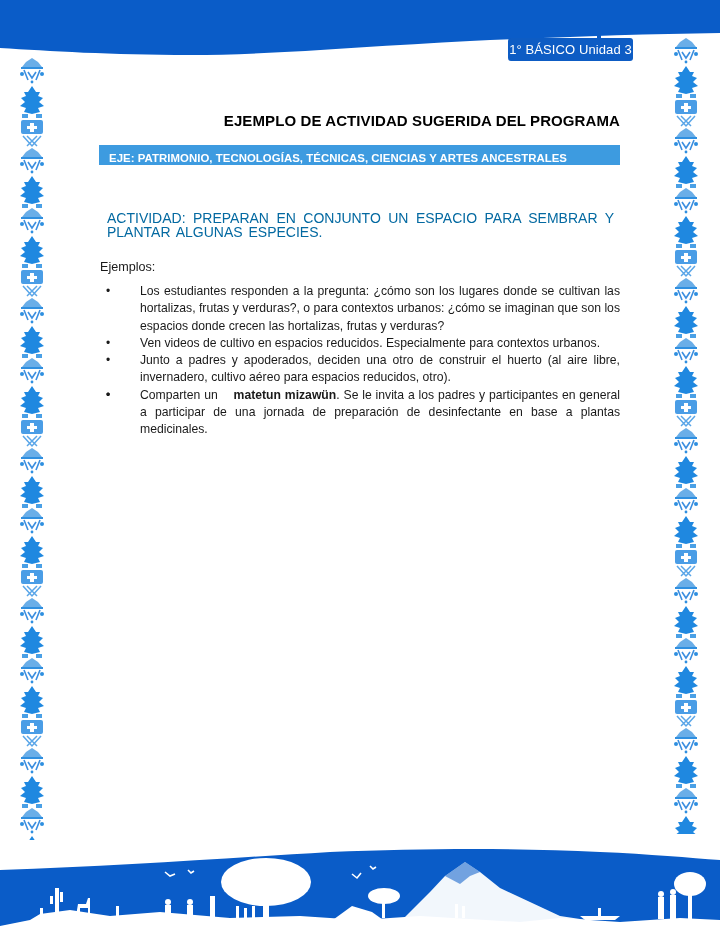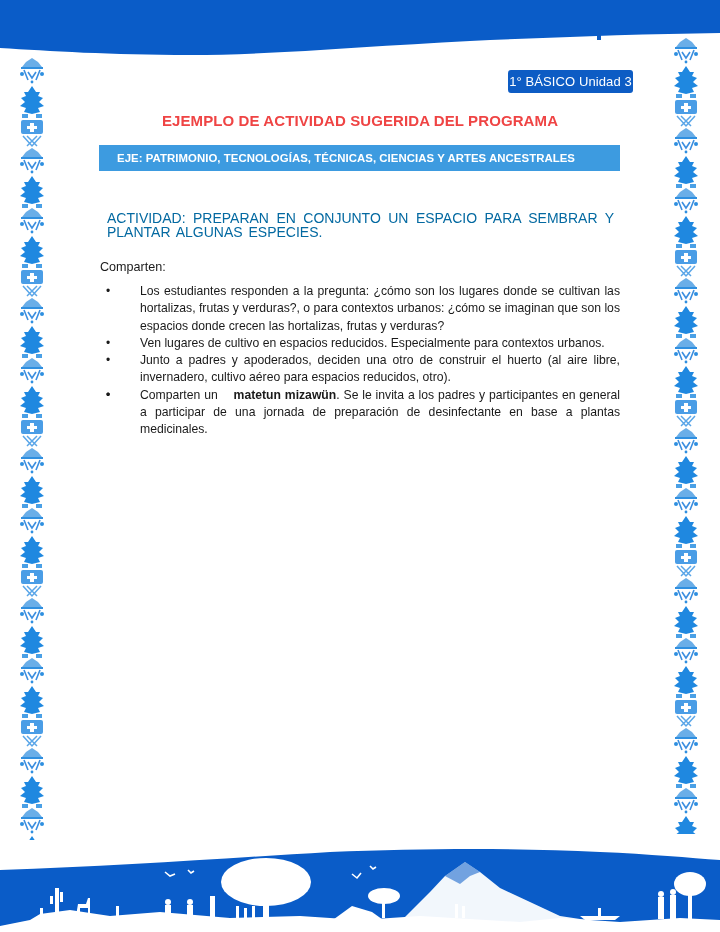--- a/index.html
+++ b/index.html
@@ -3,36 +3,36 @@
 <meta charset="utf-8">
 <style>
   * { margin:0; padding:0; box-sizing:border-box; }
   html, body { width:720px; height:932px; background:#ffffff; overflow:hidden; }
   body { position:relative; font-family:"Liberation Sans", "DejaVu Sans", sans-serif; color:#1a1a1a; }
 
   #header-wave { position:absolute; left:0; top:0; width:720px; height:70px; }
   #level-badge {
     position:absolute; left:508px; top:38px; width:125px; height:23px;
     background:#0d5cc4; border-radius:3px; color:#ffffff;
-    font-size:13px; line-height:23px; text-align:center; letter-spacing:0.1px;margin-top:32px;
+    font-size:13px; line-height:23px; text-align:center; letter-spacing:0.1px;
   }
   #badge-connector { position:absolute; left:597px; top:30px; width:4px; height:10px; background:#0d5cc4; }
 
   .ornament-strip { position:absolute; top:58px; width:28px; height:782px; overflow:hidden; }
   #ornament-left { left:18px; }
   #ornament-right { left:672px; top:34px; height:800px; }
 
   #doc-title {
-    position:absolute; left:100px; top:112px; width:520px; text-align:center;
-    font-weight:bold; font-size:15px; letter-spacing:0.1px; color:#ef4444;
+    position:absolute; left:100px; top:112px; width:520px; text-align:right;
+    font-weight:bold; font-size:15px; letter-spacing:0.1px; color:#000000;
   }
   #eje-bar {
-    position:absolute; left:99px; top:145px; width:521px; height:26px;
+    position:absolute; left:99px; top:145px; width:521px; height:20px;
     background:#3d9be0; color:#ffffff; font-weight:bold; font-size:11.4px;
-    line-height:27px; padding-left:18px; letter-spacing:0.05px; white-space:nowrap;
+    line-height:27px; padding-left:10px; letter-spacing:0.05px; white-space:nowrap;
   }
   #activity-text {
     position:absolute; left:107px; top:211px; width:507px;
     font-size:14px; line-height:14px; text-align:justify; text-align-last:left; color:#0369a1;
     word-spacing:2px;
   }
   #examples-label { position:absolute; left:100px; top:260px; font-size:12.6px; color:#1a1a1a; }
 
   #examples-list { position:absolute; left:100px; top:283px; width:520px; list-style:none; }
   #examples-list li {
@@ -97,30 +97,30 @@
   <use href="#motif-unit" y="604"></use>
   <use href="#motif-unit" y="754"></use>
 </svg>
 
 <div id="doc-title">EJEMPLO DE ACTIVIDAD SUGERIDA DEL PROGRAMA</div>
 
 <div id="eje-bar">EJE:  PATRIMONIO, TECNOLOGÍAS, TÉCNICAS, CIENCIAS Y ARTES ANCESTRALES</div>
 
 <div id="activity-text">ACTIVIDAD: PREPARAN EN CONJUNTO UN ESPACIO PARA SEMBRAR Y PLANTAR ALGUNAS ESPECIES.</div>
 
-<div id="examples-label">Comparten:</div>
+<div id="examples-label">Ejemplos:</div>
 
 <ul id="examples-list">
   <li>
     <span class="bullet">•</span>
     <span>Los estudiantes responden a la pregunta: ¿cómo son los lugares donde se cultivan las hortalizas, frutas y verduras?, o para contextos urbanos: ¿cómo se imaginan que son los espacios donde crecen las hortalizas, frutas y verduras?</span>
   </li>
   <li>
     <span class="bullet">•</span>
-    <span>Ven lugares de cultivo en espacios reducidos. Especialmente para contextos urbanos.</span>
+    <span>Ven videos de cultivo en espacios reducidos. Especialmente para contextos urbanos.</span>
   </li>
   <li>
     <span class="bullet">•</span>
     <span>Junto a padres y apoderados, deciden una otro de construir el huerto (al aire libre, invernadero, cultivo aéreo para espacios reducidos, otro).</span>
   </li>
   <li>
     <span class="bullet">•</span>
   </li>
   <li>
     <span class="bullet">•</span>

